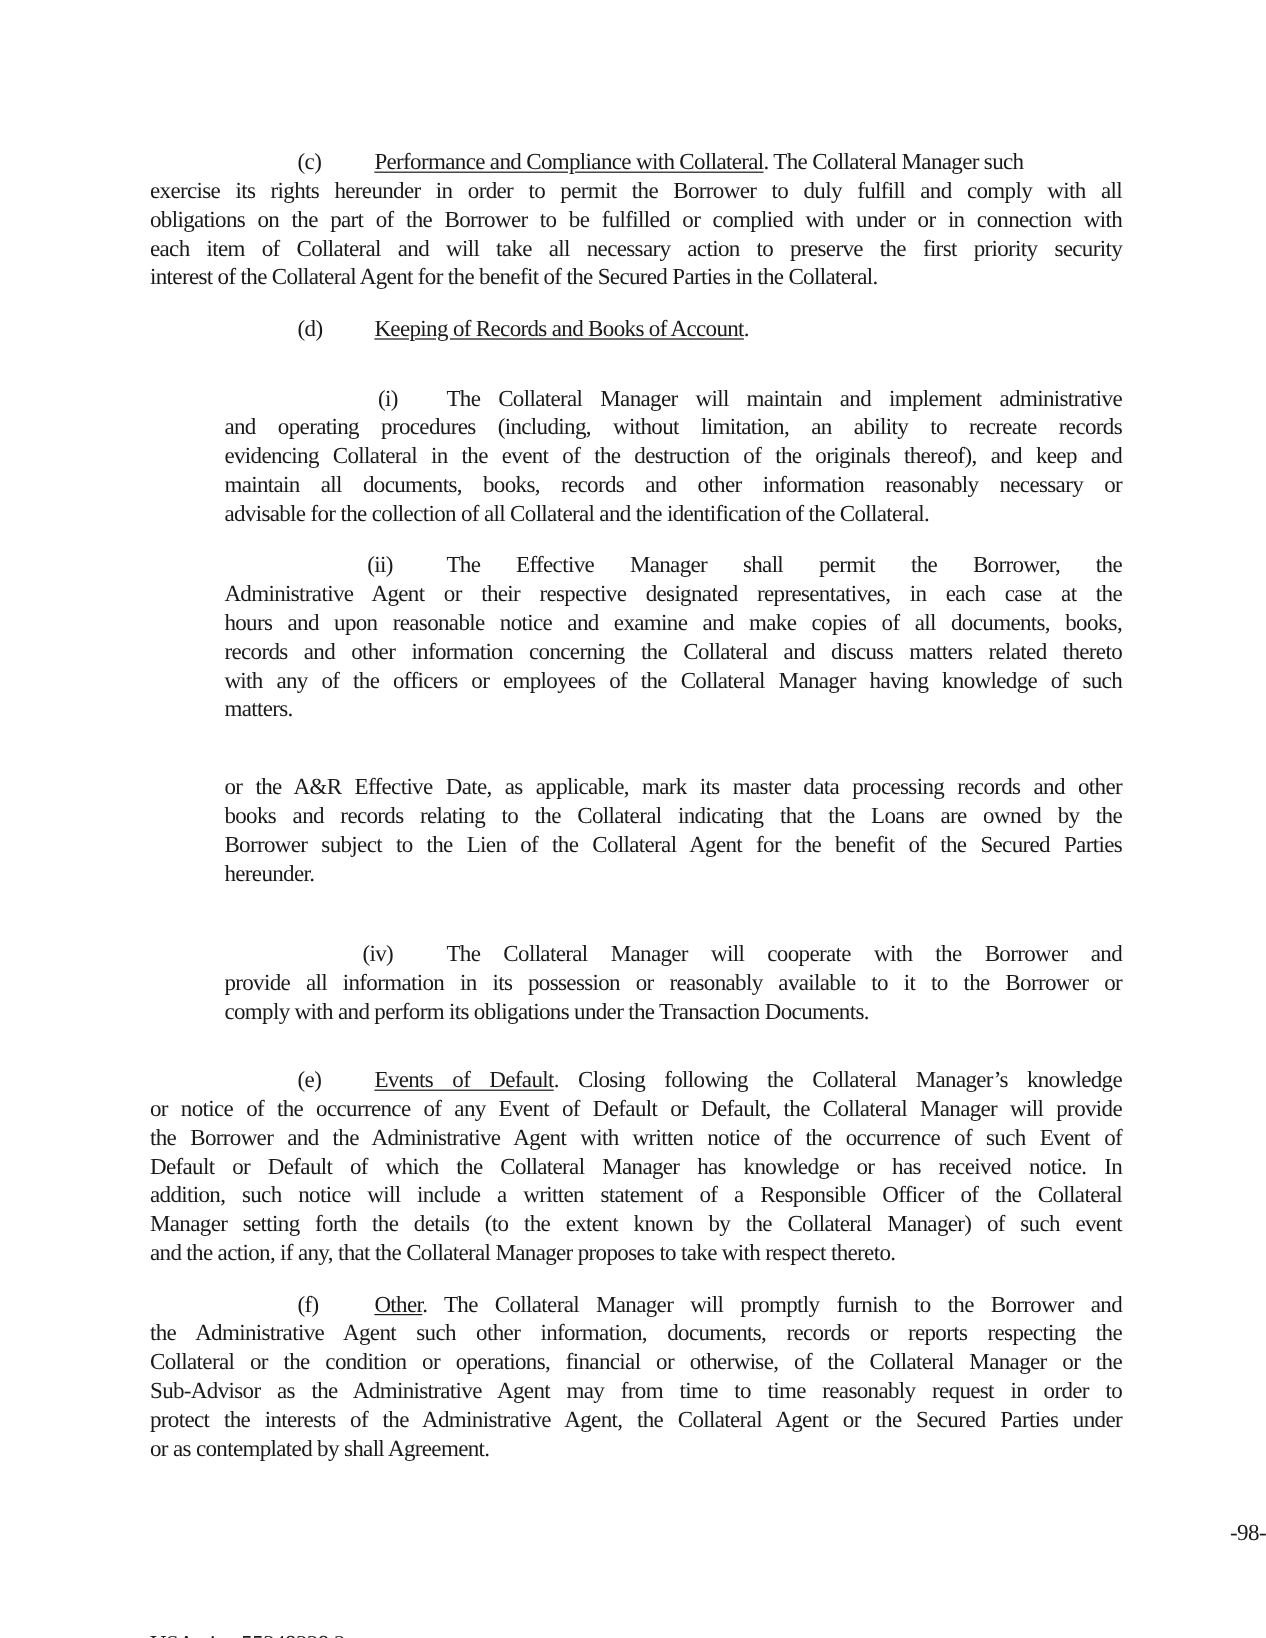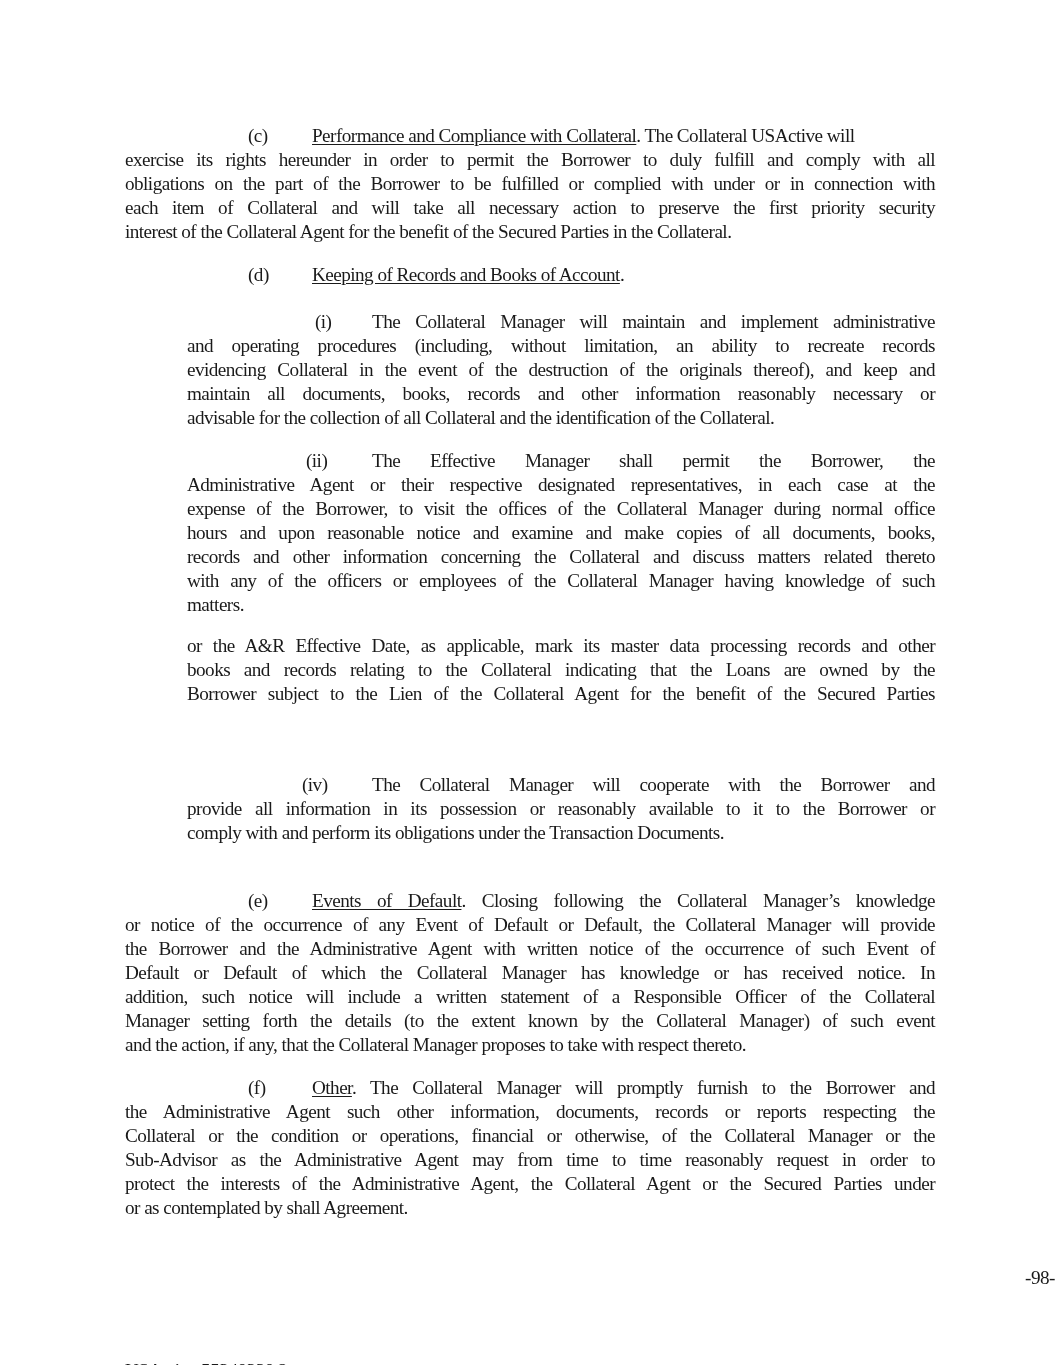--- a/index.html
+++ b/index.html
@@ -4,35 +4,35 @@
 <style>
   html, body { margin: 0; padding: 0; background: #ffffff; }
   body { width: 1055px; height: 1365px; position: relative; overflow: hidden;
          font-family: "Liberation Serif", "DejaVu Serif", serif; color: #1a1a1a; }
   .page { position: absolute; left: 0; top: 0; width: 1055px; height: 1365px; }
   .para { position: absolute; font-size: 19.2px; line-height: 24px; text-align: justify;
           letter-spacing: -0.55px; word-spacing: 0px; }
   .num { display: inline-block; }
   .u { text-decoration: underline; text-underline-offset: 2px; }
   .l1 { left: 125px; width: 810px; }
-  .l2 { left: 187px; width: 748px; }
+  .l2 { left: 187px; width: 748px; margin-top: 11px; }
   .line { display: block; white-space: nowrap; text-align: justify; text-align-last: justify; }
   .line.last { text-align-last: left; }
   .footer-num { position: absolute; left: 0; width: 1055px; top: 1267px; text-align: right;
                 font-size: 19.2px; letter-spacing: -0.5px; }
   .footer-id { position: absolute; left: 125px; top: 1360px; font-size: 19px; letter-spacing: -0.4px; }
 </style>
 </head>
 <body>
 
 <div class="page">
 
   <div class="para l1" style="top:124px;">
     <span class="line" style="padding-left:123px; text-align-last:left;">
-      <span class="num" style="width:64px;">(c)</span><span class="u">Performance and Compliance with Collateral</span><span>.  The Collateral USActive will</span>
+      <span class="num" style="width:64px;">(c)</span><span class="u">Performance and Compliance with Collateral</span><span>.  The Collateral Manager such</span>
     </span>
     <span class="line">exercise its rights hereunder in order to permit the Borrower to duly fulfill and comply with all</span>
     <span class="line">obligations on the part of the Borrower to be fulfilled or complied with under or in connection with</span>
     <span class="line">each item of Collateral and will take all necessary action to preserve the first priority security</span>
     <span class="line last">interest of the Collateral Agent for the benefit of the Secured Parties in the Collateral.</span>
   </div>
 
   <div class="para l1" style="top:263px;">
     <span class="line last" style="padding-left:123px;">
       <span class="num" style="width:64px;">(d)</span><span class="u">Keeping of Records and Books of Account</span><span>.</span>
@@ -47,31 +47,31 @@
     <span class="line">evidencing Collateral in the event of the destruction of the originals thereof), and keep and</span>
     <span class="line">maintain all documents, books, records and other information reasonably necessary or</span>
     <span class="line last">advisable for the collection of all Collateral and the identification of the Collateral.</span>
   </div>
 
   <div class="para l2" style="top:449px;">
     <span class="line" style="padding-left:119px;">
       <span class="num" style="width:66px;">(ii)</span><span>The Effective Manager shall permit the Borrower, the</span>
     </span>
     <span class="line">Administrative Agent or their respective designated representatives, in each case at the</span>
-    <span class="line">expense of the Borrower, to visit the offices of the Collateral Manager during normal office</span>
     <span class="line">hours and upon reasonable notice and examine and make copies of all documents, books,</span>
     <span class="line">records and other information concerning the Collateral and discuss matters related thereto</span>
     <span class="line">with any of the officers or employees of the Collateral Manager having knowledge of such</span>
     <span class="line last">matters.</span>
   </div>
 
   <div class="para l2" style="top:634px;">
     <span class="line">or the A&amp;R Effective Date, as applicable, mark its master data processing records and other</span>
     <span class="line">books and records relating to the Collateral indicating that the Loans are owned by the</span>
     <span class="line">Borrower subject to the Lien of the Collateral Agent for the benefit of the Secured Parties</span>
+    <span class="line last">hereunder.</span>
   </div>
 
   <div class="para l2" style="top:773px;">
     <span class="line" style="padding-left:115px;">
       <span class="num" style="width:70px;">(iv)</span><span>The Collateral Manager will cooperate with the Borrower and</span>
     </span>
     <span class="line">provide all information in its possession or reasonably available to it to the Borrower or</span>
     <span class="line last">comply with and perform its obligations under the Transaction Documents.</span>
   </div>
 

